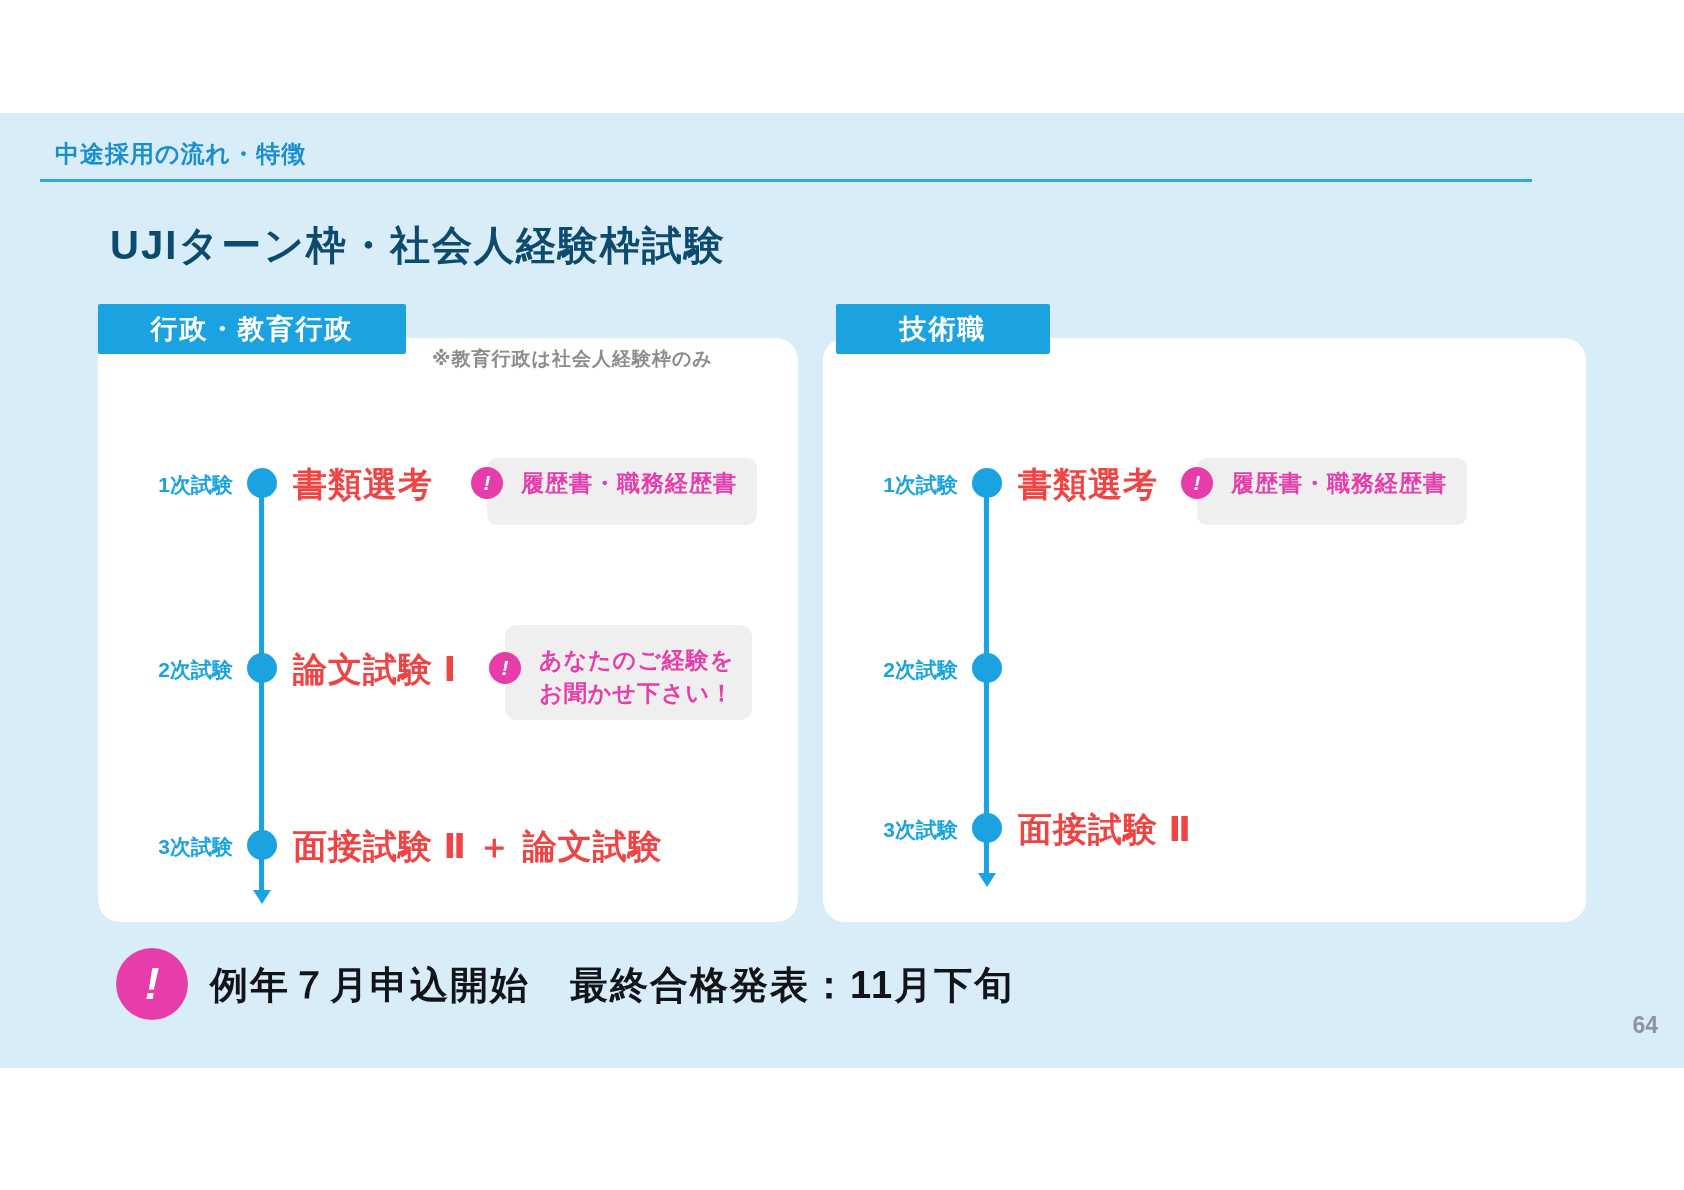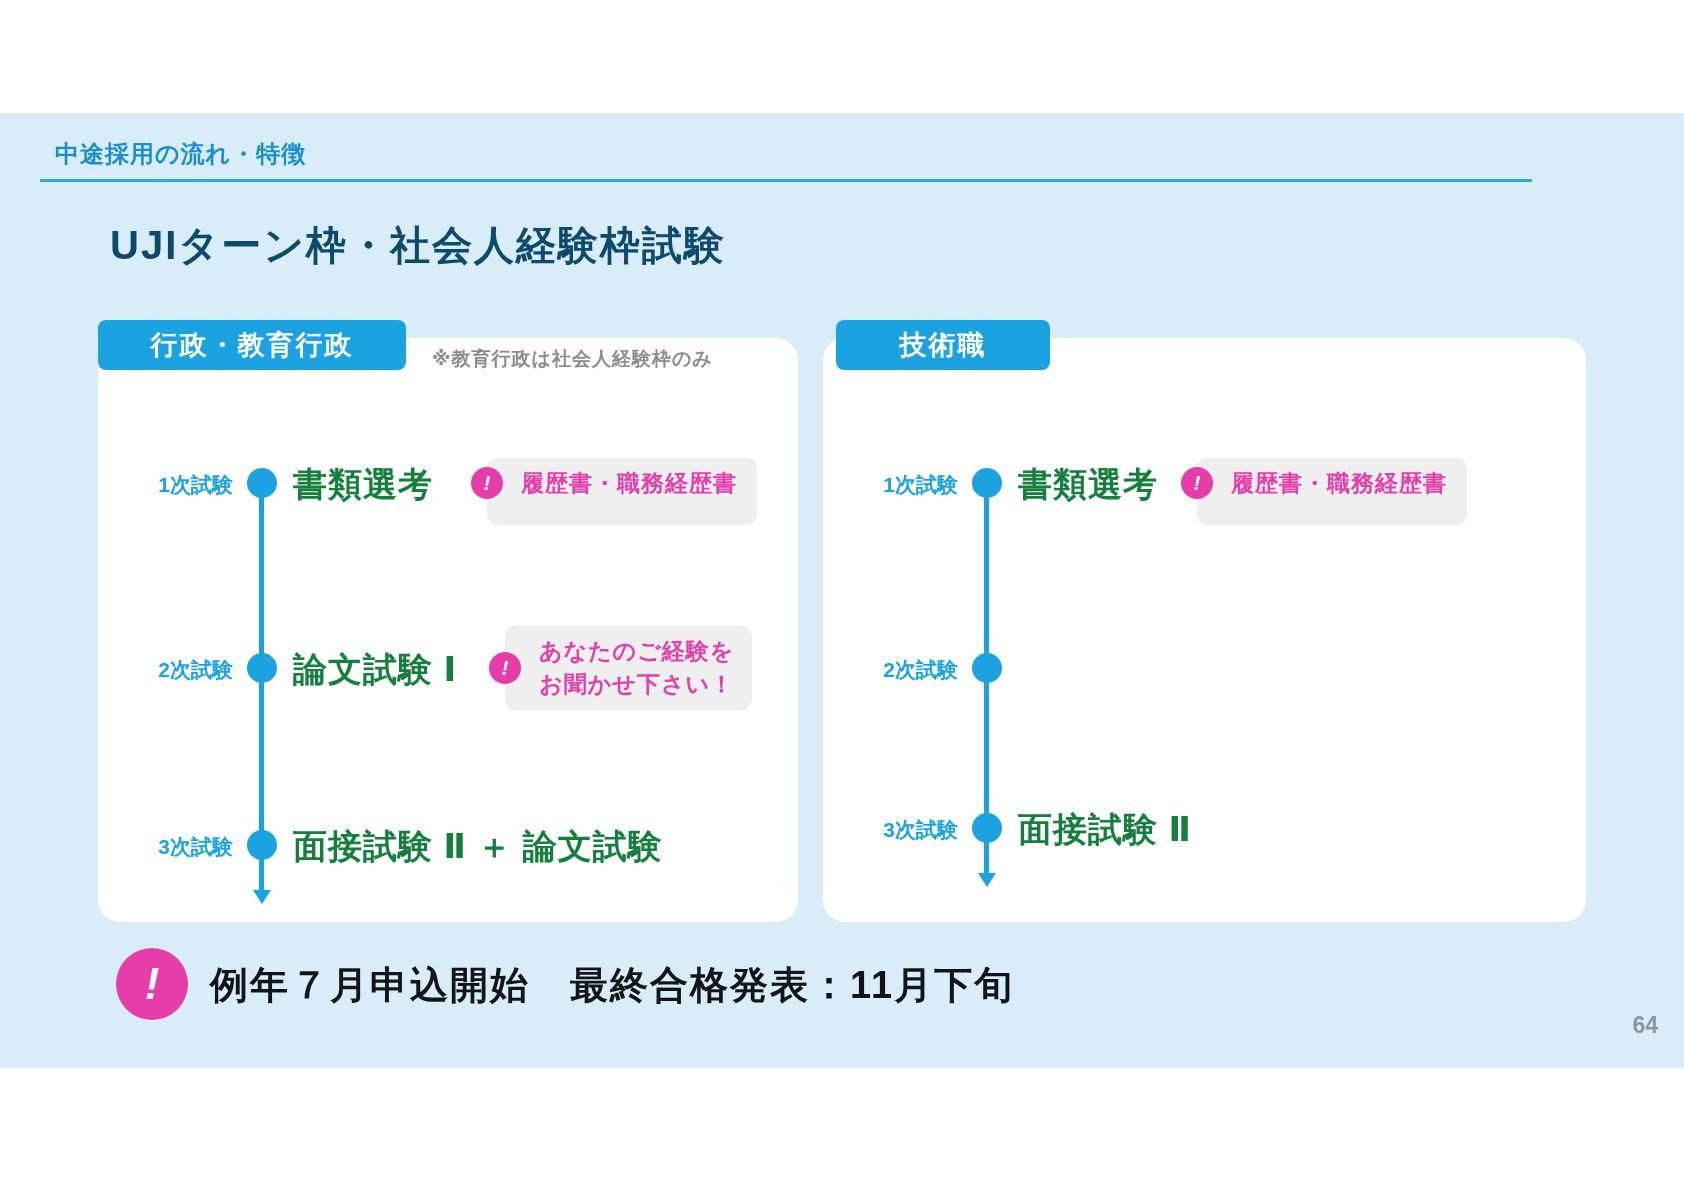--- a/index.html
+++ b/index.html
@@ -8,38 +8,38 @@
     background:#ffffff;
     font-family:"Liberation Sans","DejaVu Sans",sans-serif;
     -webkit-font-smoothing:antialiased;
   }
   .panel{position:absolute;left:0;top:113px;width:1684px;height:955px;background:#d9edf8;}
   .eyebrow{position:absolute;left:55px;top:138px;font-size:24px;font-weight:bold;color:#1a8fd0;letter-spacing:1px;white-space:nowrap;}
   .rule{position:absolute;left:40px;top:179px;width:1492px;height:3px;background:#29abe2;}
   .title{position:absolute;left:110px;top:218px;font-size:40px;font-weight:bold;color:#0c4a6e;letter-spacing:2px;white-space:nowrap;}
   .card{position:absolute;top:338px;height:584px;background:#ffffff;border-radius:22px;}
   .badge{
-    position:absolute;top:320px;height:50px;background:#1aa3e0;border-radius:8px;
+    position:absolute;top:304px;height:50px;background:#1aa3e0;border-radius:2px;
     display:flex;align-items:center;justify-content:center;
     color:#ffffff;font-size:27px;font-weight:bold;letter-spacing:2px;white-space:nowrap;
   }
   .note{position:absolute;left:432px;top:346px;font-size:19px;font-weight:bold;color:#8c8c8c;letter-spacing:1px;white-space:nowrap;}
   .tl-line{position:absolute;width:5px;background:#1aa3e0;}
   .tl-arrow{position:absolute;width:0;height:0;border-left:9px solid transparent;border-right:9px solid transparent;border-top:14px solid #1aa3e0;}
   .dot{position:absolute;width:30px;height:30px;border-radius:50%;background:#1aa3e0;}
   .step-label{
     position:absolute;width:110px;text-align:right;
     font-size:21px;font-weight:bold;color:#1aa3e0;white-space:nowrap;
   }
-  .step-title{position:absolute;font-size:34px;font-weight:bold;color:#15803d;letter-spacing:1px;white-space:nowrap;}
+  .step-title{position:absolute;font-size:34px;font-weight:bold;color:#ef4444;letter-spacing:1px;white-space:nowrap;}
   .callout{
     position:absolute;background:#efefef;border-radius:10px;display:flex;align-items:center;
     height:50px;padding:0 20px 17px 34px;
   }
-  .callout.tall{height:86px;border-radius:12px;padding:0 18px 0 34px;}
+  .callout.tall{height:86px;border-radius:12px;padding:9px 18px 0 34px;}
   .callout-text{font-size:23px;font-weight:bold;color:#e73dab;letter-spacing:1px;white-space:nowrap;line-height:33px;text-align:center;}
   .bang{
     position:absolute;border-radius:50%;background:#e73dab;color:#ffffff;
     display:flex;align-items:center;justify-content:center;
     font-weight:bold;font-style:italic;
   }
   .bang.small{width:32px;height:32px;font-size:21px;}
   .bang.big{width:72px;height:72px;font-size:44px;}
   .foot-text{position:absolute;left:210px;top:962px;font-size:38px;font-weight:bold;color:#111418;letter-spacing:2px;line-height:46px;white-space:nowrap;}
   .page-num{position:absolute;right:26px;top:1012px;font-size:23px;font-weight:bold;color:#8d949c;}

